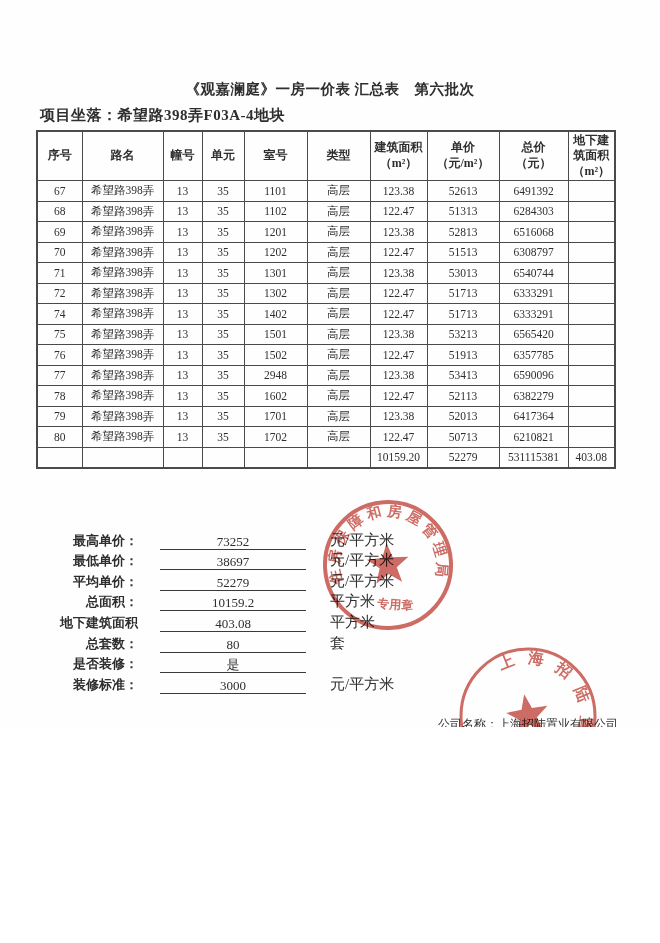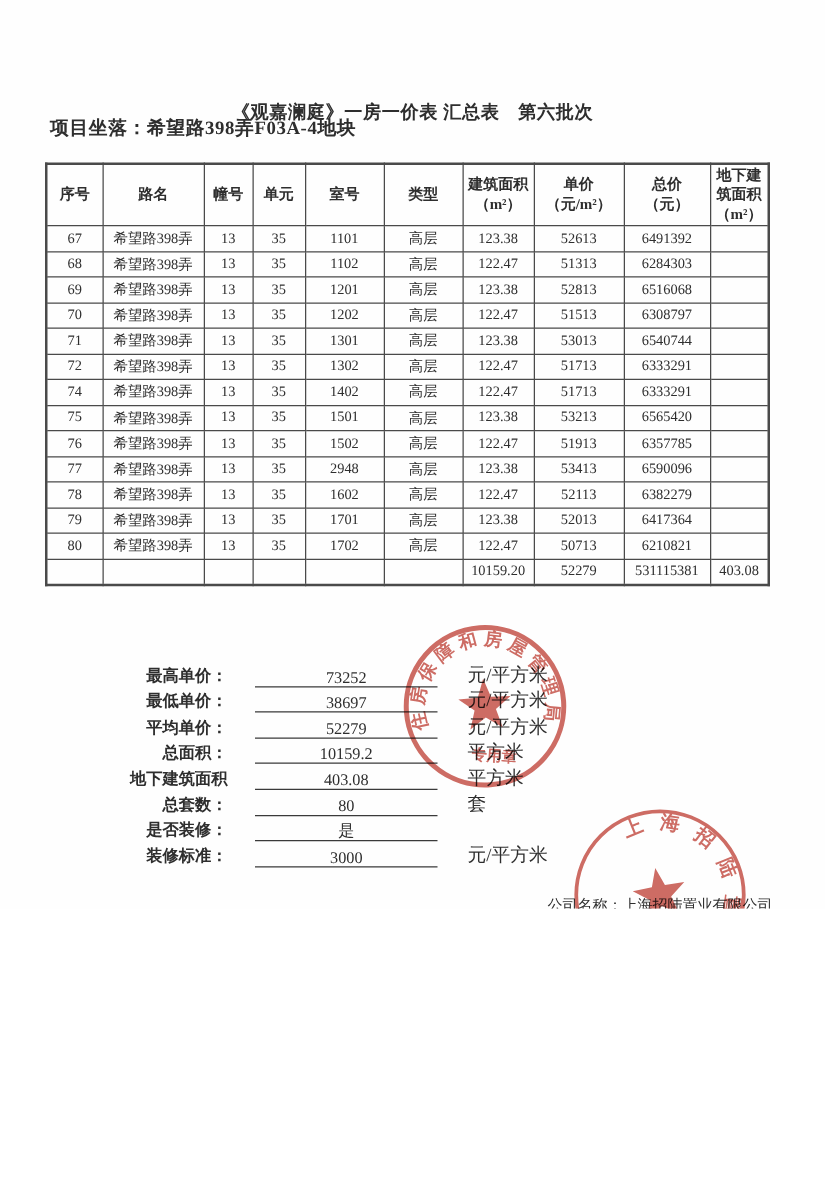--- a/index.html
+++ b/index.html
@@ -7,40 +7,40 @@
     position:relative; width:660px; height:727px; margin:0 auto;
     background:#fefefe; overflow:hidden;
     font-family:"Liberation Serif","DejaVu Serif",serif;
     color:#2e2e2e;
   }
   .doc-title {
     position:absolute; top:80px; left:0; width:100%;
     text-align:center; font-size:14.5px; font-weight:bold; letter-spacing:0.5px;
   }
   .location-line {
-    position:absolute; top:93px; left:40px;
+    position:absolute; top:106px; left:40px;
     font-size:15px; font-weight:bold; letter-spacing:0.5px;
   }
   table.price-table {
     position:absolute; left:36px; top:130px; width:578px;
     border-collapse:collapse; table-layout:fixed;
     border:2px solid #4a4a4a;
   }
   .price-table th, .price-table td {
     border:1px solid #4a4a4a; text-align:center; vertical-align:middle;
     padding:0; overflow:hidden;
   }
   .price-table thead th {
     height:48px; font-size:12px; font-weight:bold;
     white-space:pre-line; line-height:1.3;
   }
   .price-table tbody td { height:19.5px; font-size:11.5px; }
   .summary { position:absolute; left:0; top:529px; }
   .summary-row { display:flex; align-items:flex-end; height:20.6px; }
-  .s-label { width:138px; text-align:right; font-size:13px; font-weight:bold;padding-left:44px; }
+  .s-label { width:138px; text-align:right; font-size:13px; font-weight:bold; }
   .s-field {
     width:146px; margin-left:22px; border-bottom:1.5px solid #3a3a3a;
     text-align:center; font-size:13px; line-height:15px;
   }
   .s-value { text-underline-offset:2px; }
   .s-unit { margin-left:24px; font-size:15px; }
   .footer-company { position:absolute; left:438px; top:716px; font-size:12px; }
   .footer-date { position:absolute; left:463px; top:739px; font-size:13px; }
   .stamp {
     position:absolute; width:150px; height:150px;

